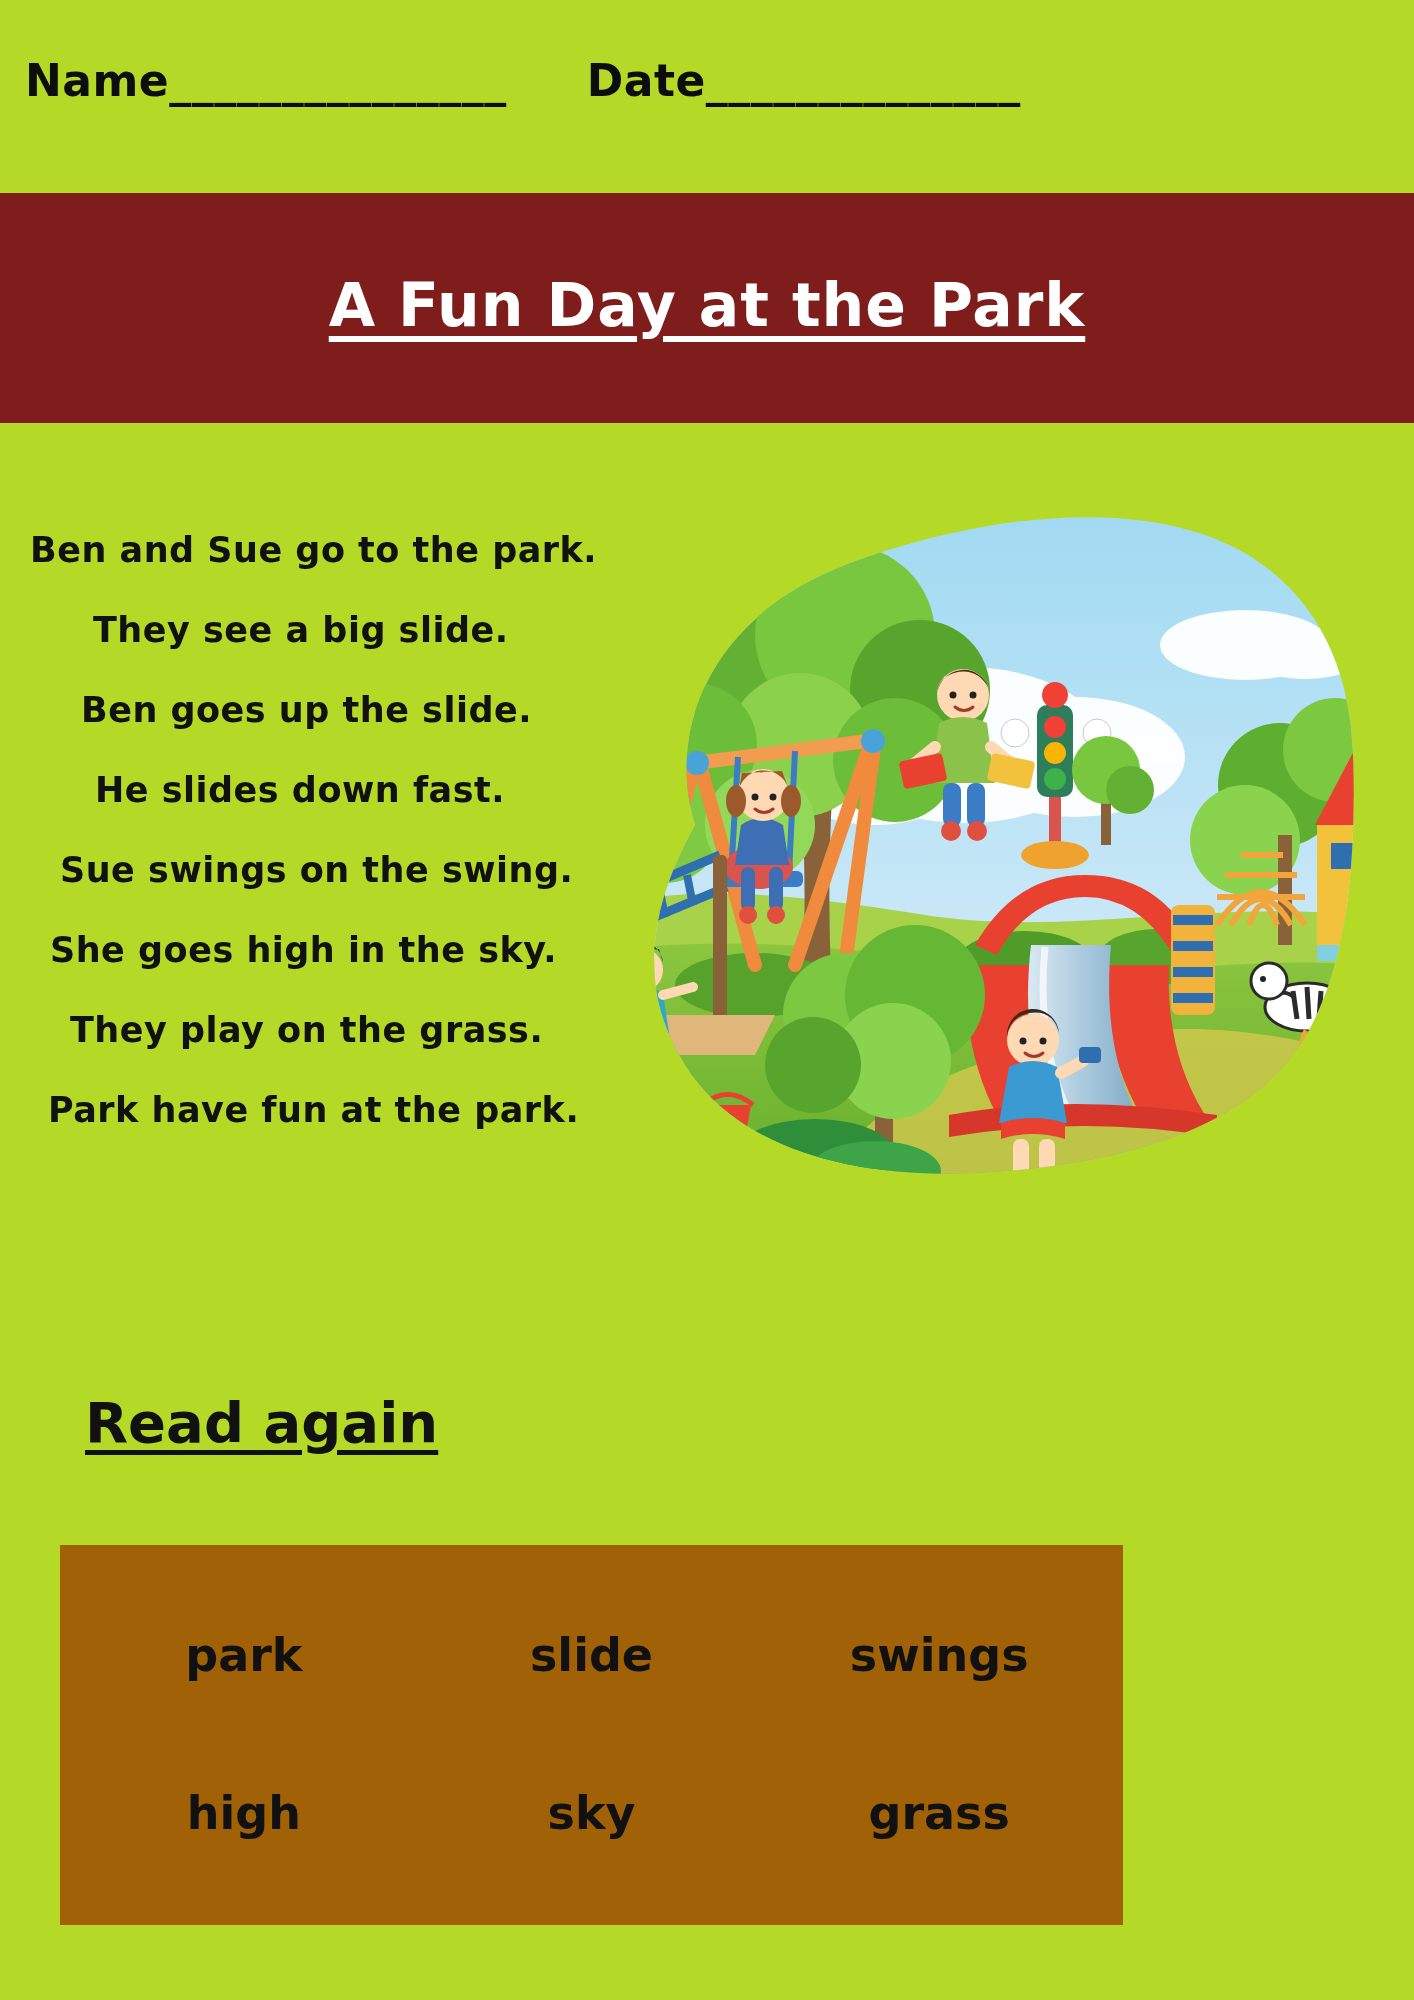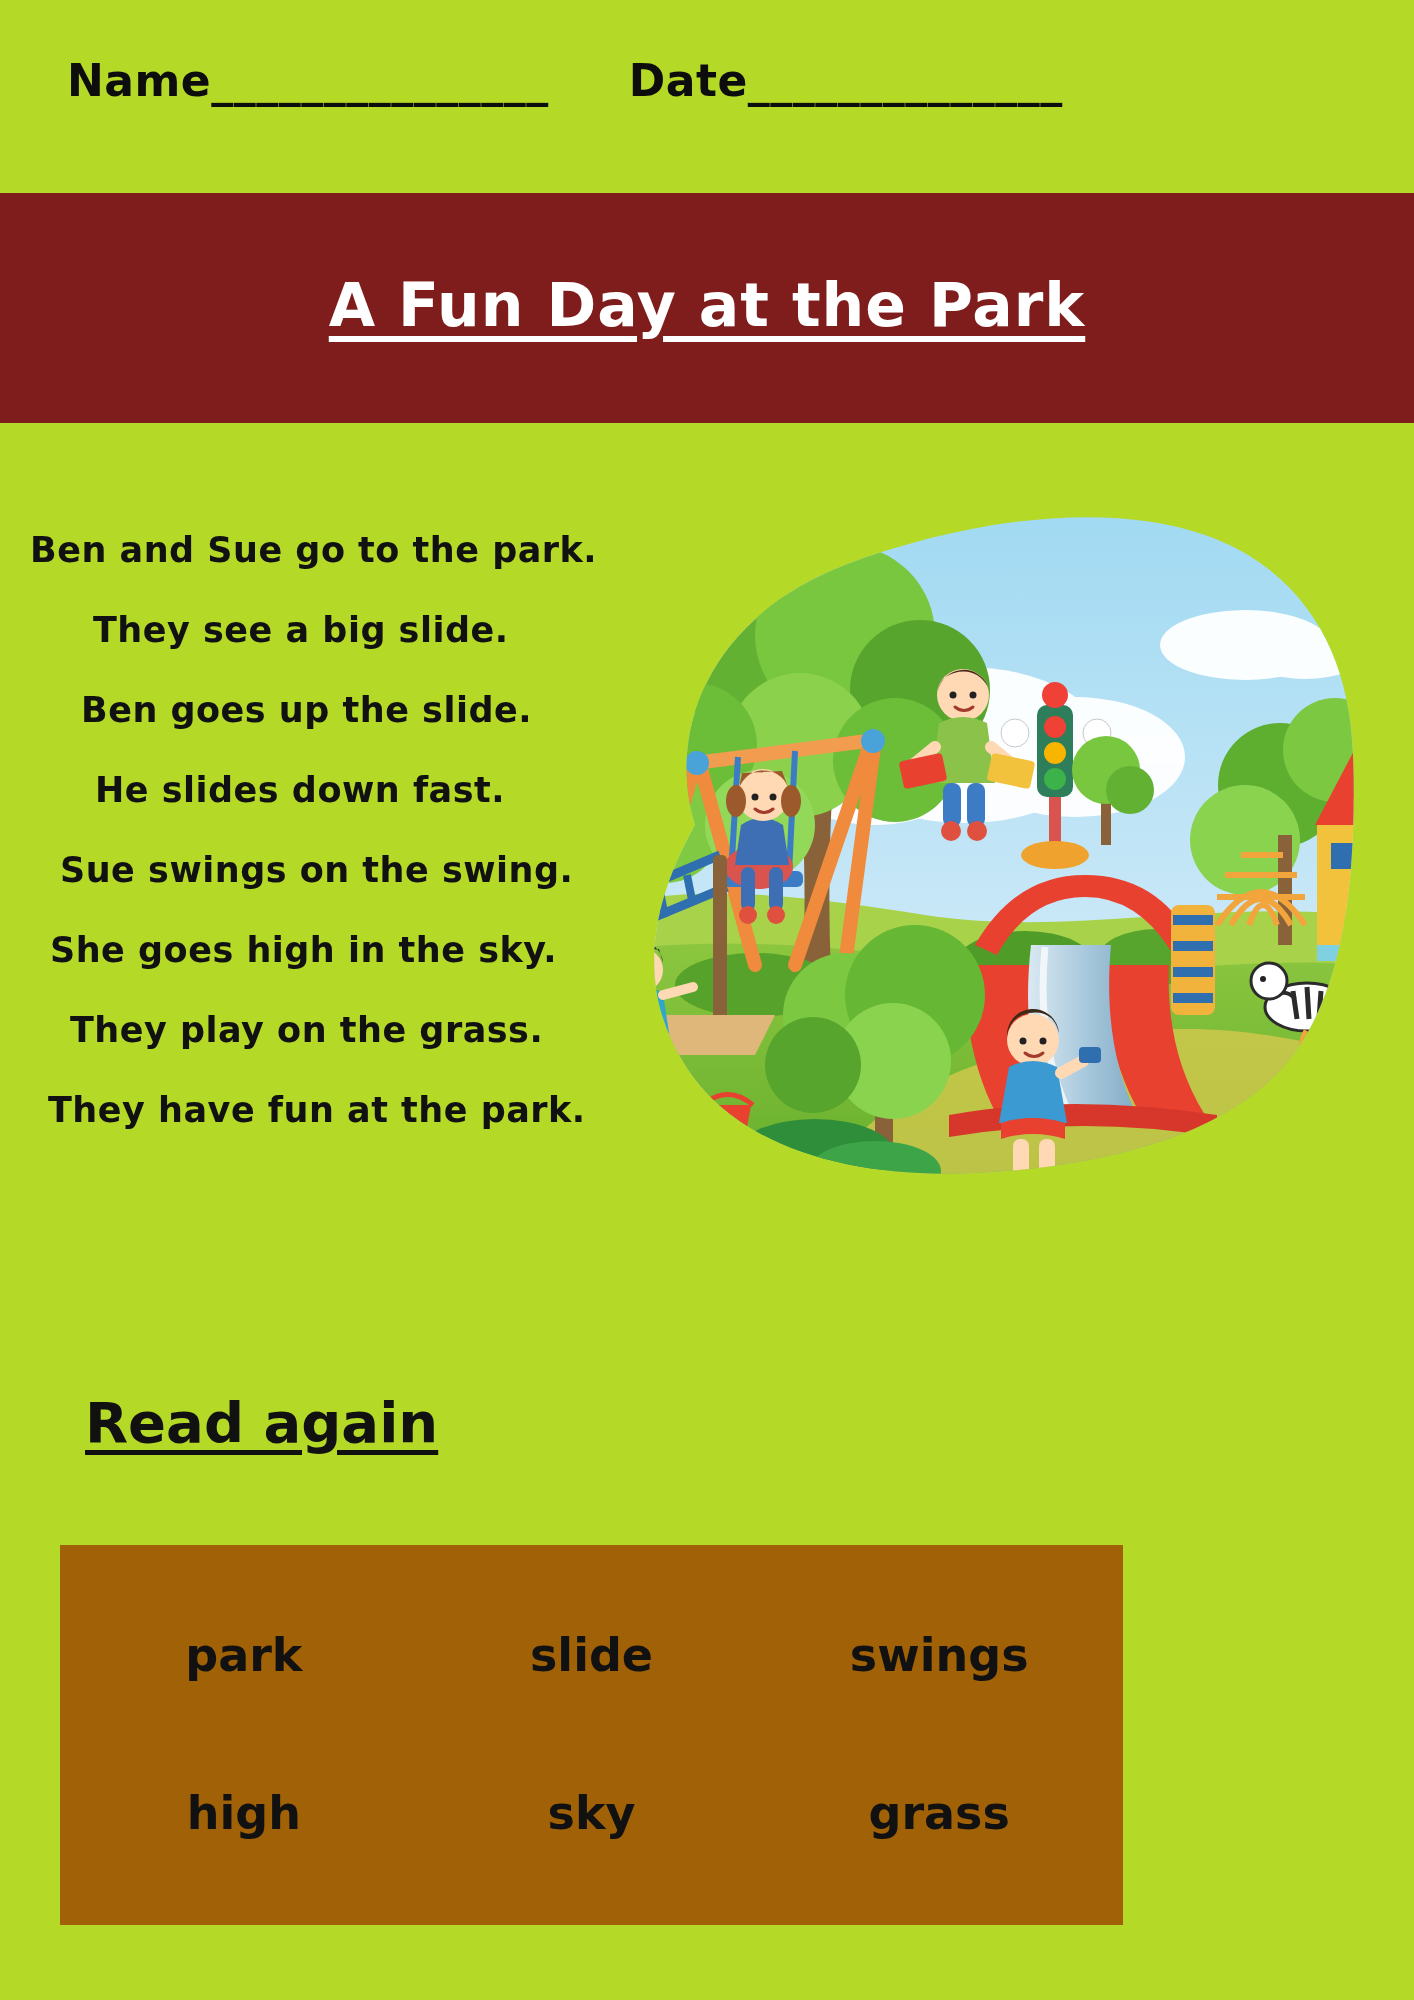--- a/index.html
+++ b/index.html
@@ -16,21 +16,21 @@
   }
 
   
   .header-line {
     position: absolute;
     top: 55px;
     left: 0;
     width: 1414px;
     display: flex;
     align-items: baseline;
-    padding-left: 67px;
+    padding-left: 25px;
     box-sizing: border-box;
   }
   .header-field {
     font-family: "DejaVu Sans", sans-serif;
     font-weight: bold;
     font-size: 44px;
     color: #0d0d0d;
     letter-spacing: 0.5px;
     white-space: pre;
   }
@@ -166,21 +166,21 @@
 </div>
 
 <div class="story">
   <div class="story-line i0">Ben and Sue go to the park.</div>
   <div class="story-line i1">They see a big slide.</div>
   <div class="story-line i2">Ben goes up the slide.</div>
   <div class="story-line i3">He slides down fast.</div>
   <div class="story-line i4">Sue swings on the swing.</div>
   <div class="story-line i5">She goes high in the sky.</div>
   <div class="story-line i6">They play on the grass.</div>
-  <div class="story-line i7">They have fun at the park.</div>
+  <div class="story-line i7">Park have fun at the park.</div>
 </div>
 
 <div class="illustration">
   <svg class="illu-svg" viewBox="0 0 815 710" xmlns="http://www.w3.org/2000/svg">
     <defs>
       <clipPath id="blobClip">
         <path d="M150,330 C120,230 170,120 300,70 C420,25 560,5 660,40 C760,75 805,160 808,260
                  C812,380 800,500 740,570 C680,640 560,672 430,678 C300,684 190,650 140,570
                  C95,498 100,420 150,330 Z"></path>
       </clipPath>

